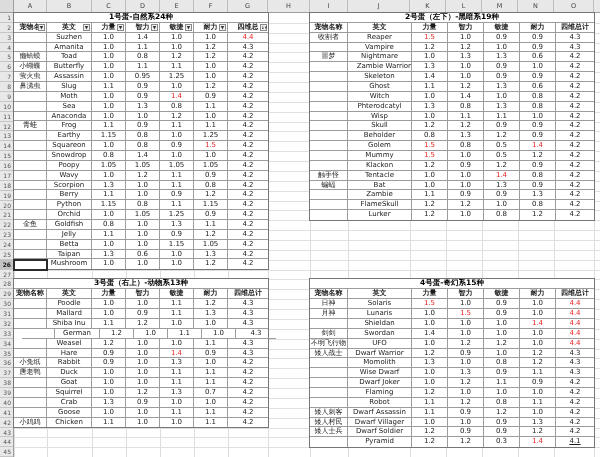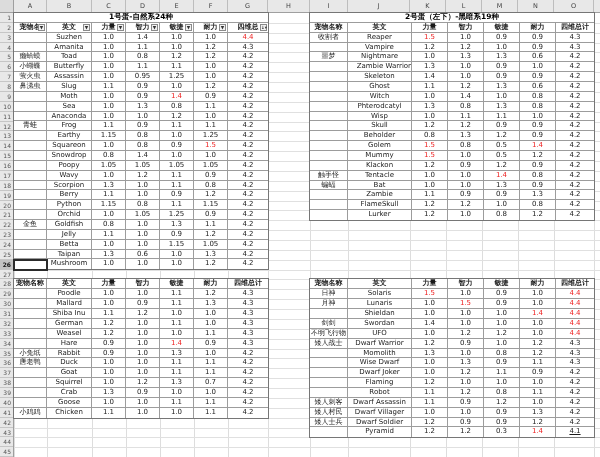--- a/index.html
+++ b/index.html
@@ -577,20 +577,23 @@
           <div class="tcell" style="width: 64px; line-height: 8.87px;">Lurker</div>
           <div class="tcell" style="width: 36px; line-height: 8.87px;">1.2</div>
           <div class="tcell" style="width: 36px; line-height: 8.87px;">1.0</div>
           <div class="tcell" style="width: 36px; line-height: 8.87px;">0.8</div>
           <div class="tcell" style="width: 36px; line-height: 8.87px;">1.2</div>
           <div class="tcell" style="width: 38px; line-height: 8.87px;">4.2</div>
         </div>
       </div>
       <div class="tbl" style="left: 13px; top: 278.49px; width: 254px;">
         <div class="trow" style="height: 9.87px;">
+          <div class="tcell titlecell" style="width: 254px; line-height: 8.87px;">3号蛋（右上）-动物系13种</div>
+        </div>
+        <div class="trow" style="height: 9.87px;">
           <div class="tcell hdrcell" style="width: 33px; line-height: 8.87px;"><span>宠物名称</span></div>
           <div class="tcell hdrcell" style="width: 45px; line-height: 8.87px;"><span>英文</span></div>
           <div class="tcell hdrcell" style="width: 34px; line-height: 8.87px;"><span>力量</span></div>
           <div class="tcell hdrcell" style="width: 34px; line-height: 8.87px;"><span>智力</span></div>
           <div class="tcell hdrcell" style="width: 34px; line-height: 8.87px;"><span>敏捷</span></div>
           <div class="tcell hdrcell" style="width: 34px; line-height: 8.87px;"><span>耐力</span></div>
           <div class="tcell hdrcell" style="width: 40px; line-height: 8.87px;"><span>四维总计</span></div>
         </div>
         <div class="trow" style="height: 9.87px;">
           <div class="tcell" style="width: 33px; line-height: 8.87px;"></div>
@@ -612,21 +615,21 @@
         </div>
         <div class="trow" style="height: 9.87px;">
           <div class="tcell" style="width: 33px; line-height: 8.87px;"></div>
           <div class="tcell" style="width: 45px; line-height: 8.87px;">Shiba Inu</div>
           <div class="tcell" style="width: 34px; line-height: 8.87px;">1.1</div>
           <div class="tcell" style="width: 34px; line-height: 8.87px;">1.2</div>
           <div class="tcell" style="width: 34px; line-height: 8.87px;">1.0</div>
           <div class="tcell" style="width: 34px; line-height: 8.87px;">1.0</div>
           <div class="tcell" style="width: 40px; line-height: 8.87px;">4.3</div>
         </div>
-        <div class="trow" style="height: 9.87px;">
+        <div class="trow" style="height: 9.87px; padding-left: 8px;">
           <div class="tcell" style="width: 33px; line-height: 8.87px;"></div>
           <div class="tcell" style="width: 45px; line-height: 8.87px;">German</div>
           <div class="tcell" style="width: 34px; line-height: 8.87px;">1.2</div>
           <div class="tcell" style="width: 34px; line-height: 8.87px;">1.0</div>
           <div class="tcell" style="width: 34px; line-height: 8.87px;">1.1</div>
           <div class="tcell" style="width: 34px; line-height: 8.87px;">1.0</div>
           <div class="tcell" style="width: 40px; line-height: 8.87px;">4.3</div>
         </div>
         <div class="trow" style="height: 9.87px;">
           <div class="tcell" style="width: 33px; line-height: 8.87px;"></div>
@@ -704,20 +707,23 @@
           <div class="tcell" style="width: 33px; line-height: 8.87px;">小鸡鸡</div>
           <div class="tcell" style="width: 45px; line-height: 8.87px;">Chicken</div>
           <div class="tcell" style="width: 34px; line-height: 8.87px;">1.1</div>
           <div class="tcell" style="width: 34px; line-height: 8.87px;">1.0</div>
           <div class="tcell" style="width: 34px; line-height: 8.87px;">1.0</div>
           <div class="tcell" style="width: 34px; line-height: 8.87px;">1.1</div>
           <div class="tcell" style="width: 40px; line-height: 8.87px;">4.2</div>
         </div>
       </div>
       <div class="tbl" style="left: 309px; top: 278.49px; width: 284px;">
+        <div class="trow" style="height: 9.87px;">
+          <div class="tcell titlecell" style="width: 284px; line-height: 8.87px;">4号蛋-奇幻系15种</div>
+        </div>
         <div class="trow" style="height: 9.87px;">
           <div class="tcell hdrcell" style="width: 38px; line-height: 8.87px;"><span>宠物名称</span></div>
           <div class="tcell hdrcell" style="width: 64px; line-height: 8.87px;"><span>英文</span></div>
           <div class="tcell hdrcell" style="width: 36px; line-height: 8.87px;"><span>力量</span></div>
           <div class="tcell hdrcell" style="width: 36px; line-height: 8.87px;"><span>智力</span></div>
           <div class="tcell hdrcell" style="width: 36px; line-height: 8.87px;"><span>敏捷</span></div>
           <div class="tcell hdrcell" style="width: 36px; line-height: 8.87px;"><span>耐力</span></div>
           <div class="tcell hdrcell" style="width: 38px; line-height: 8.87px;"><span>四维总计</span></div>
         </div>
         <div class="trow" style="height: 9.87px;">

